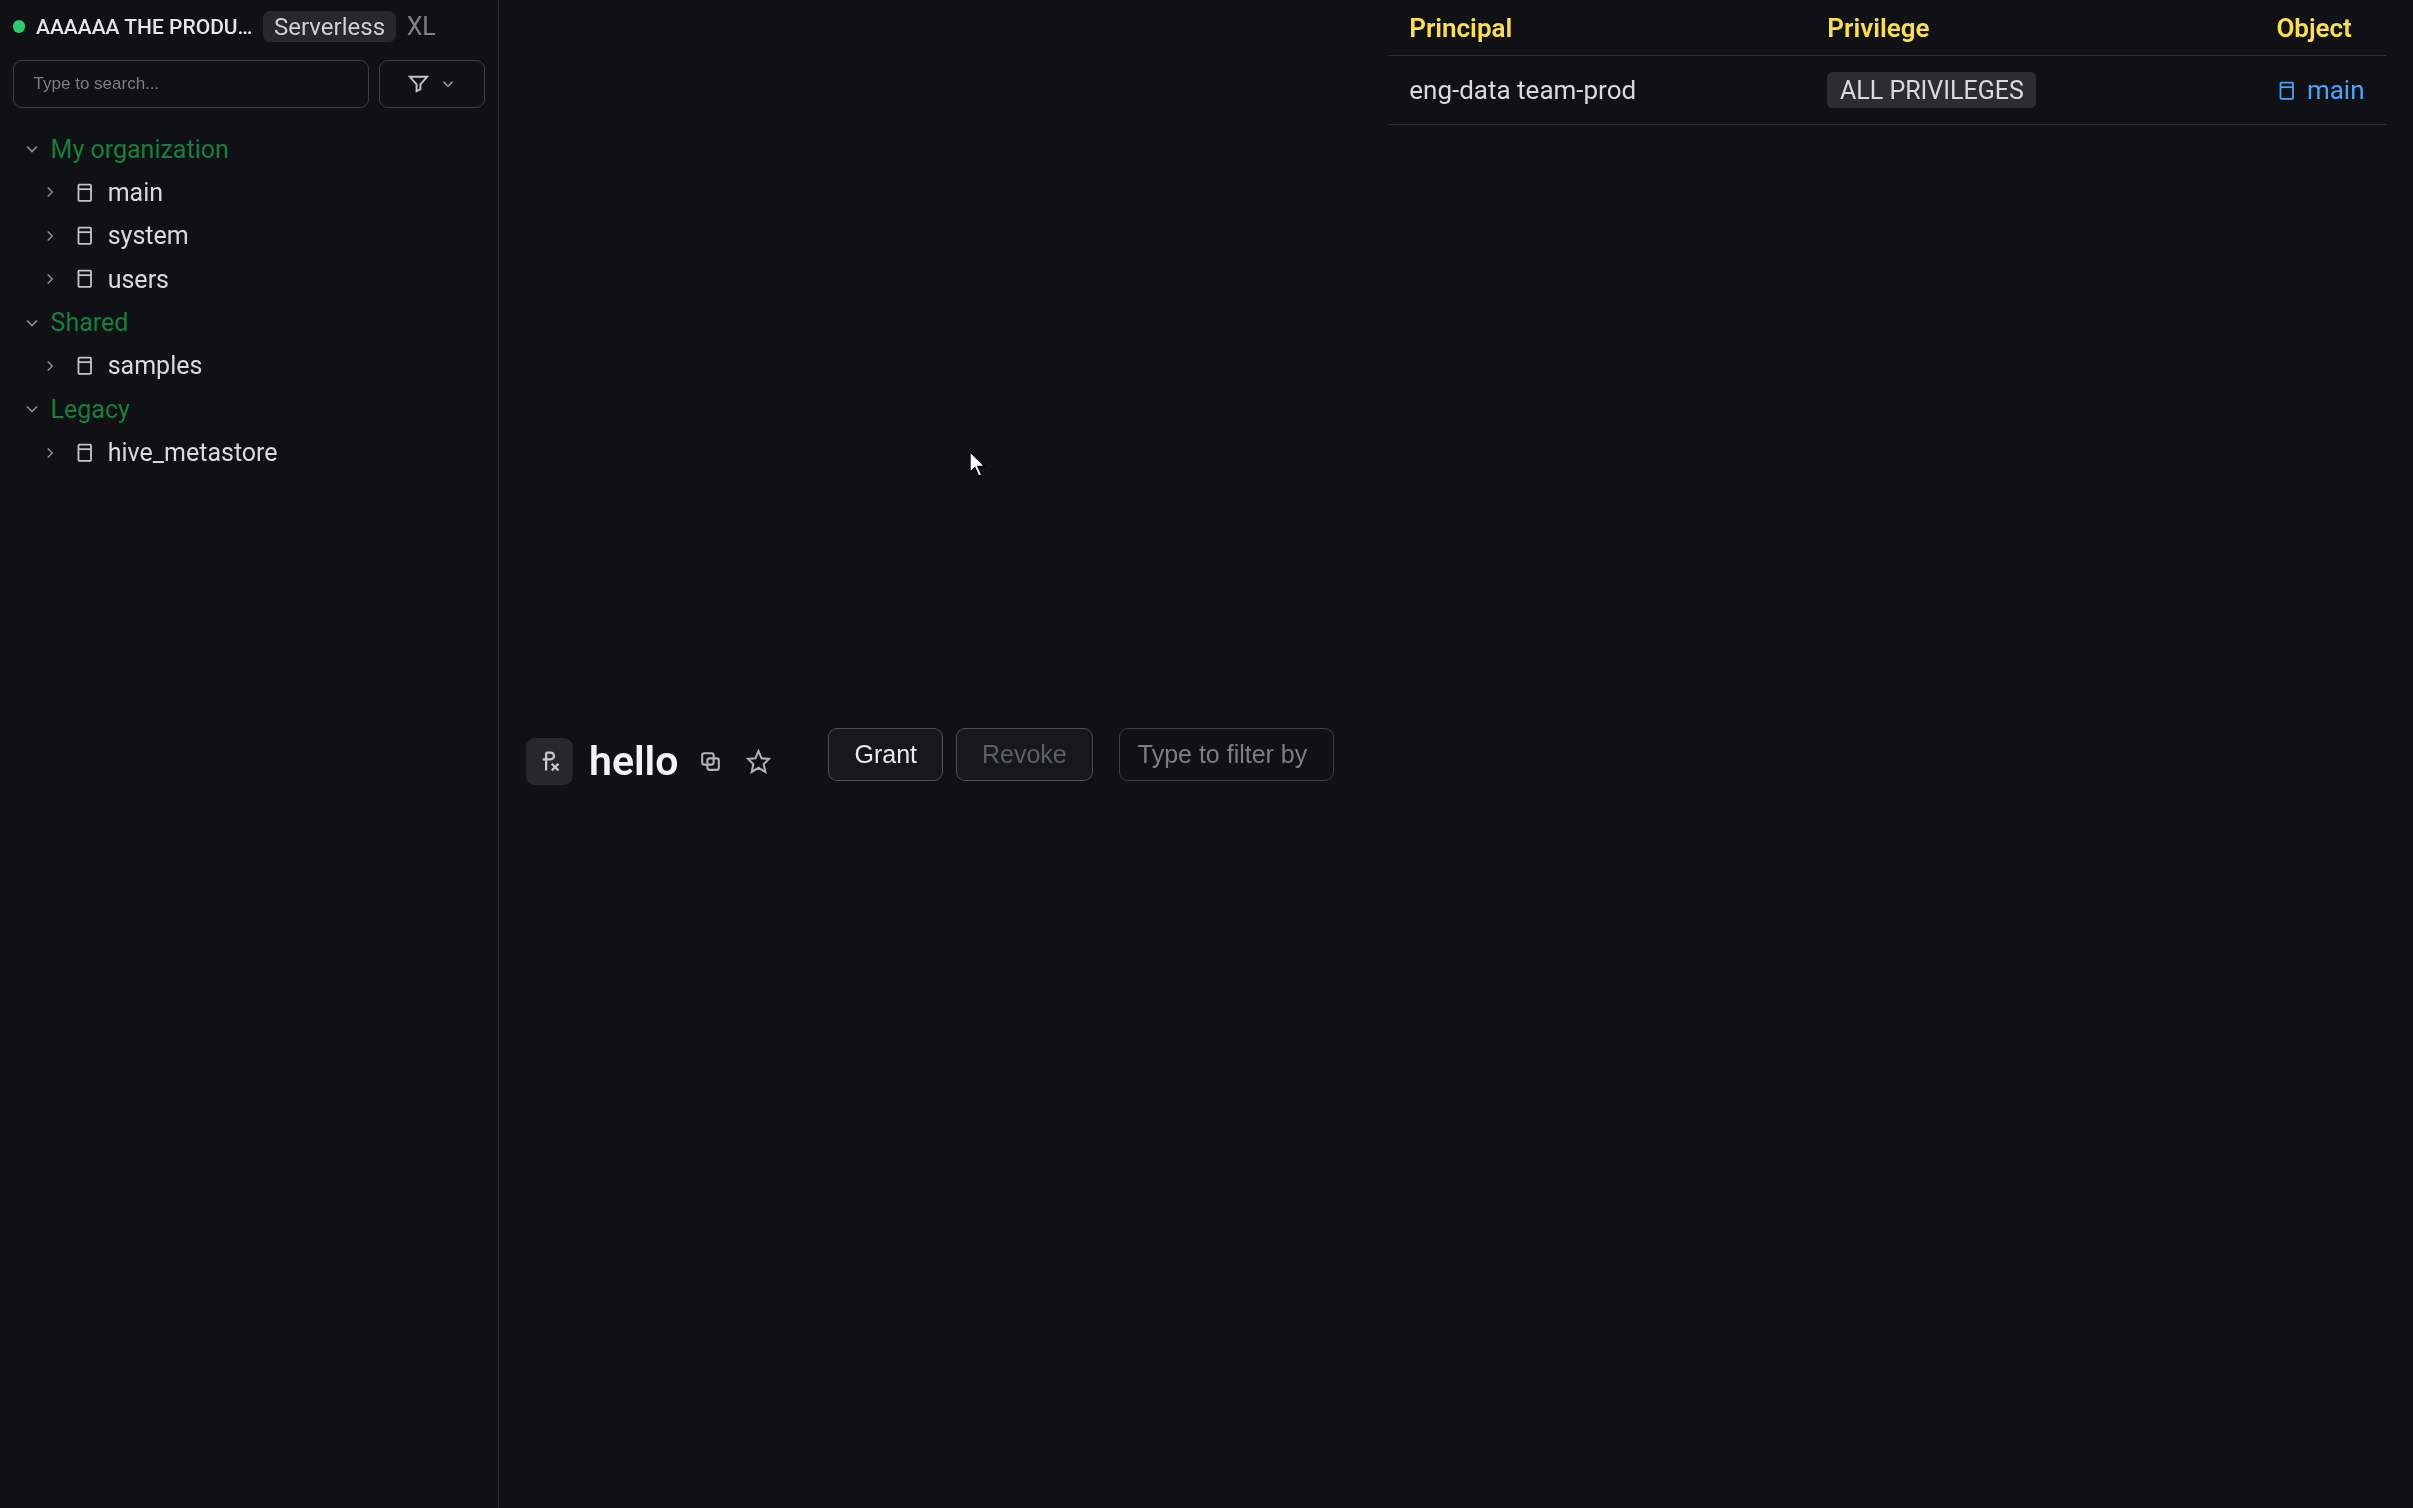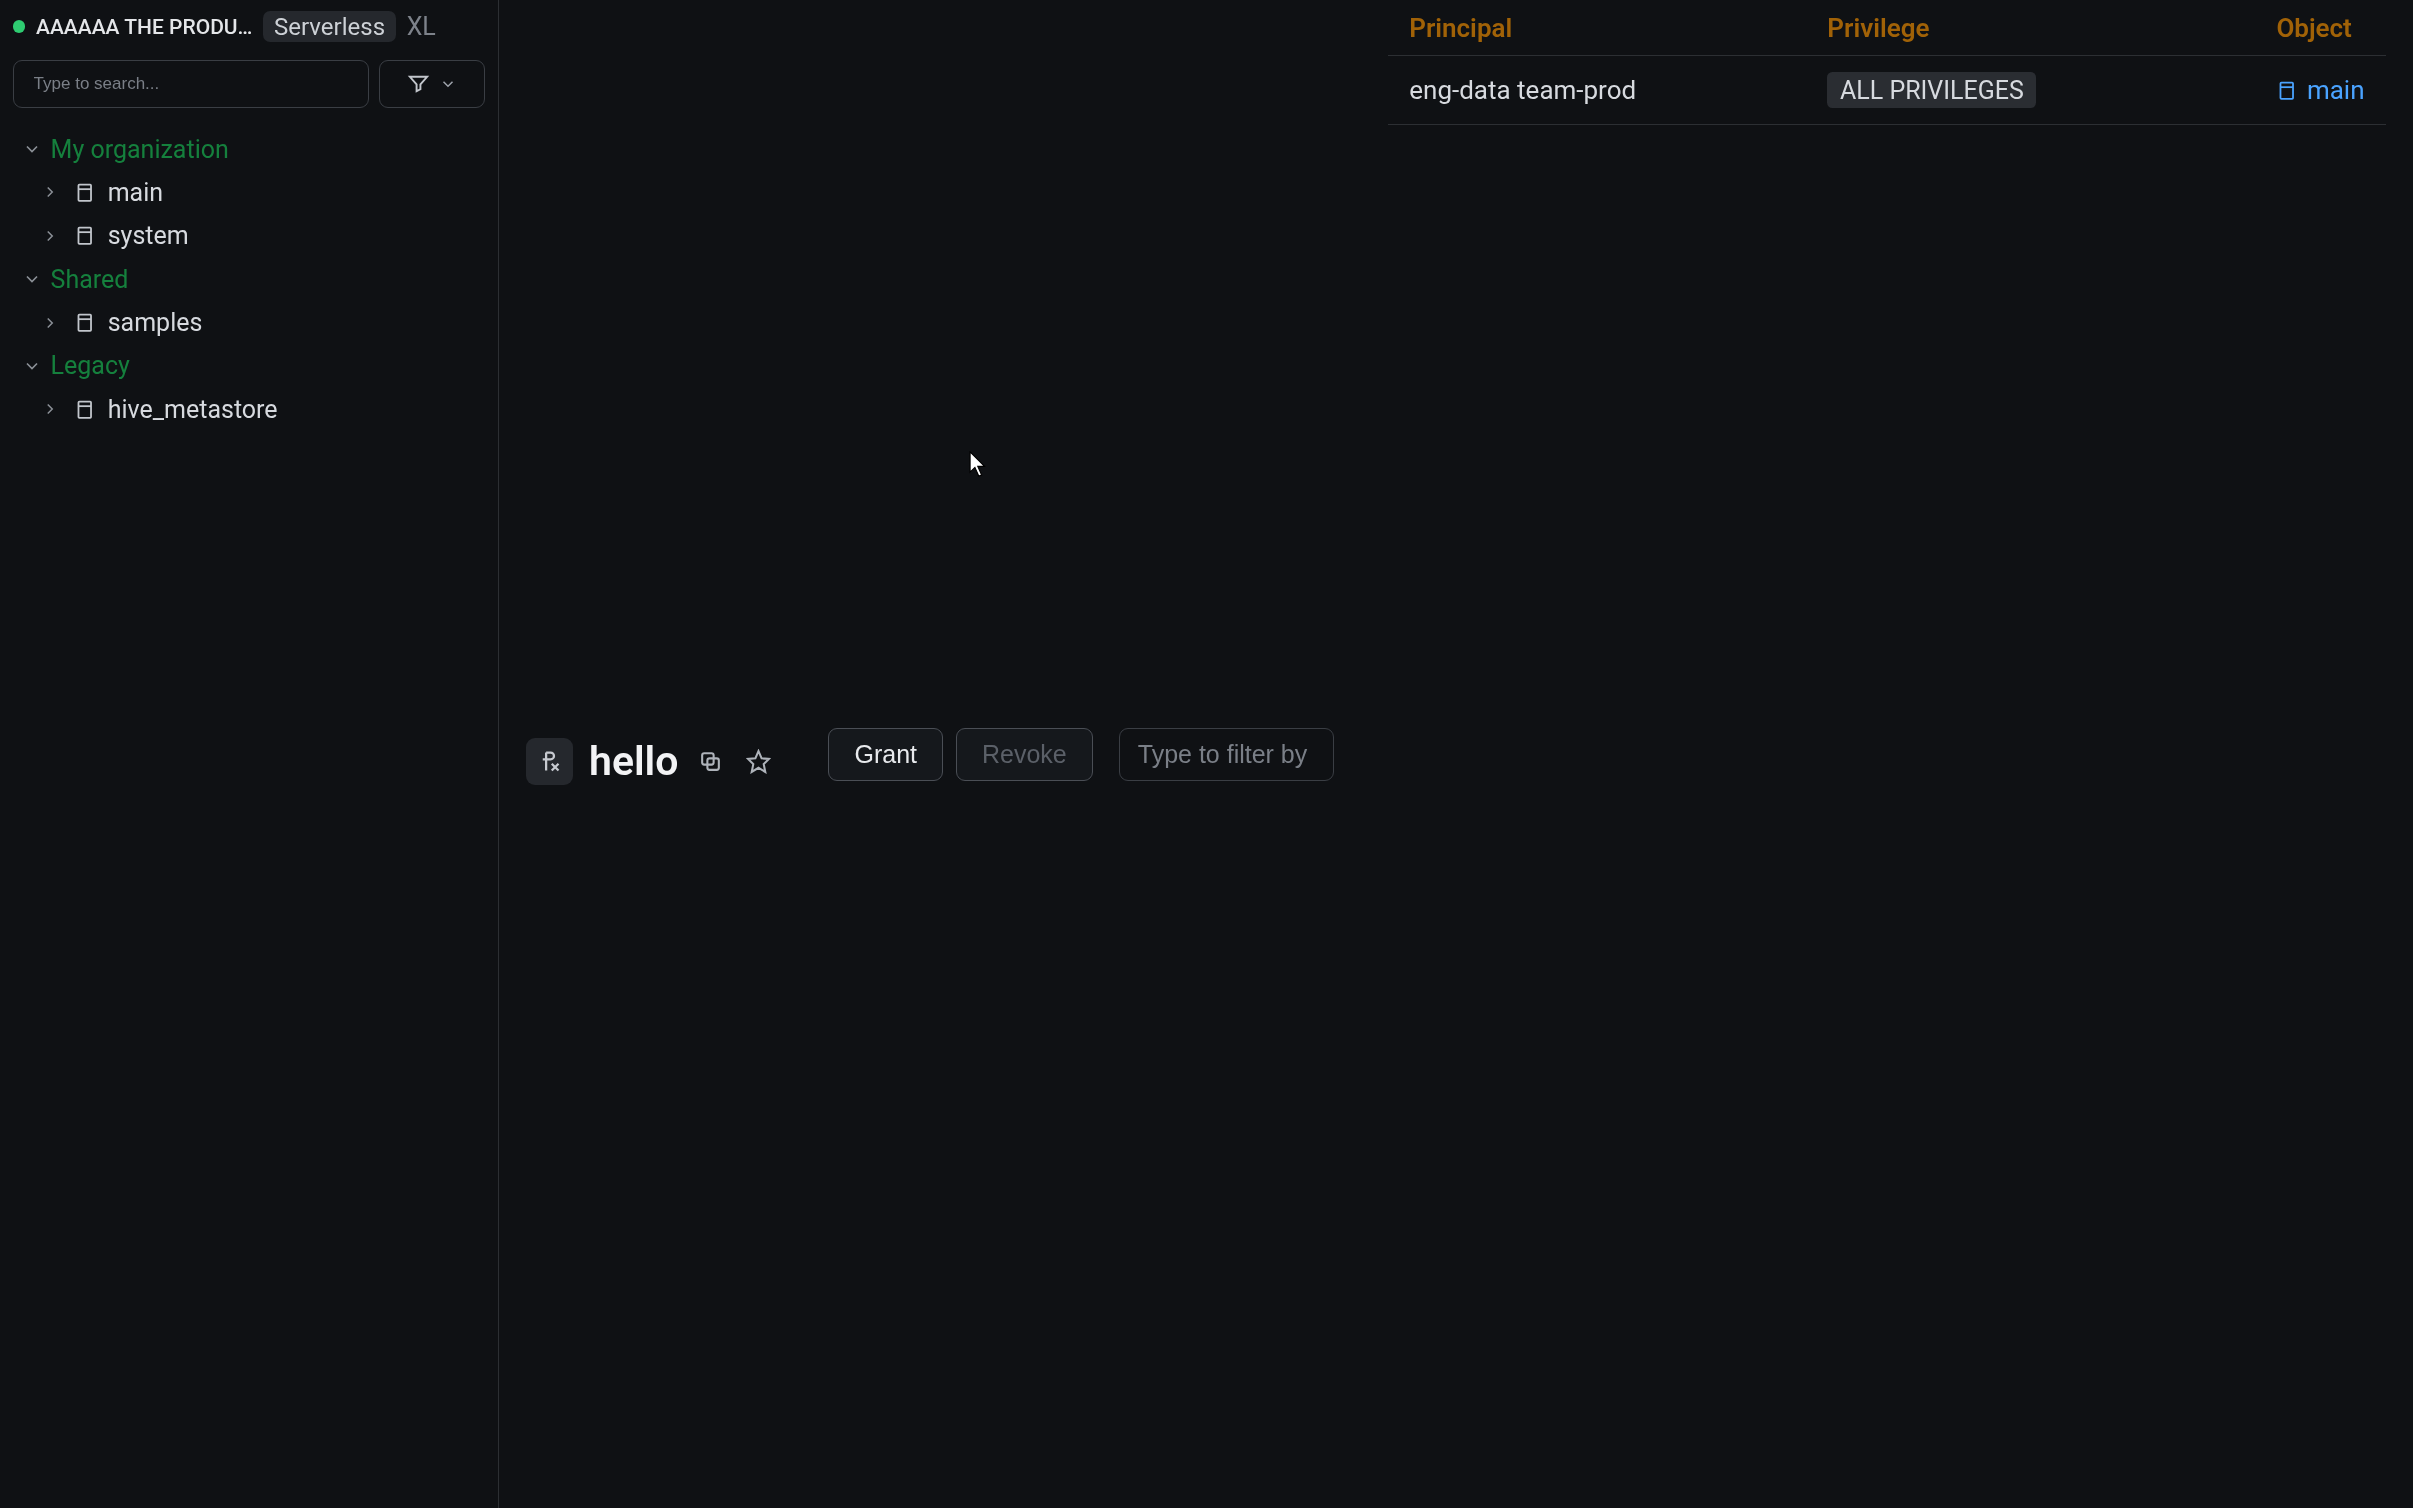--- a/index.html
+++ b/index.html
@@ -189,21 +189,21 @@
 
   .table-wrap { padding: 0 27px; }
   table.perm {
     width: 100%;
     border-collapse: collapse;
     font-size: 26px;
   }
   table.perm thead th {
     text-align: left;
     font-weight: 600;
-    color: #a16207;
+    color: #fde047;
     padding: 12.6px 21.5px;
     border-bottom: 0.9px solid #2c2f33;
   }
   table.perm tbody td {
     padding: 16px 21.5px;
     border-bottom: 0.9px solid #2c2f33;
     color: #d7dadf;
   }
   .priv-tag {
     display: inline-block;
@@ -291,20 +291,34 @@
               <polyline points="9 18 15 12 9 6"></polyline>
             </svg>
         </span>
         <span class="ic">
           <svg width="21.5" height="21.5" viewBox="0 0 24 24" fill="none" stroke="#c2c6cc" stroke-width="2">
               <rect x="5" y="3" width="14" height="18" rx="1"></rect>
               <path d="M5 8h14"></path>
             </svg>
         </span>
         <span>system</span>
+      </div>
+      <div class="tree-item">
+        <span class="chev">
+          <svg width="18" height="18" viewBox="0 0 24 24" fill="none" stroke="#8b9097" stroke-width="2">
+              <polyline points="9 18 15 12 9 6"></polyline>
+            </svg>
+        </span>
+        <span class="ic">
+          <svg width="21.5" height="21.5" viewBox="0 0 24 24" fill="none" stroke="#c2c6cc" stroke-width="2">
+              <rect x="5" y="3" width="14" height="18" rx="1"></rect>
+              <path d="M5 8h14"></path>
+            </svg>
+        </span>
+        <span>users</span>
       </div>
 
       <div class="tree-group-label">
         <span>
           <svg width="20" height="20" viewBox="0 0 24 24" fill="none" stroke="#8b9097" stroke-width="2">
               <polyline points="6 9 12 15 18 9"></polyline>
             </svg>
         </span>
         <span>Shared</span>
       </div>

